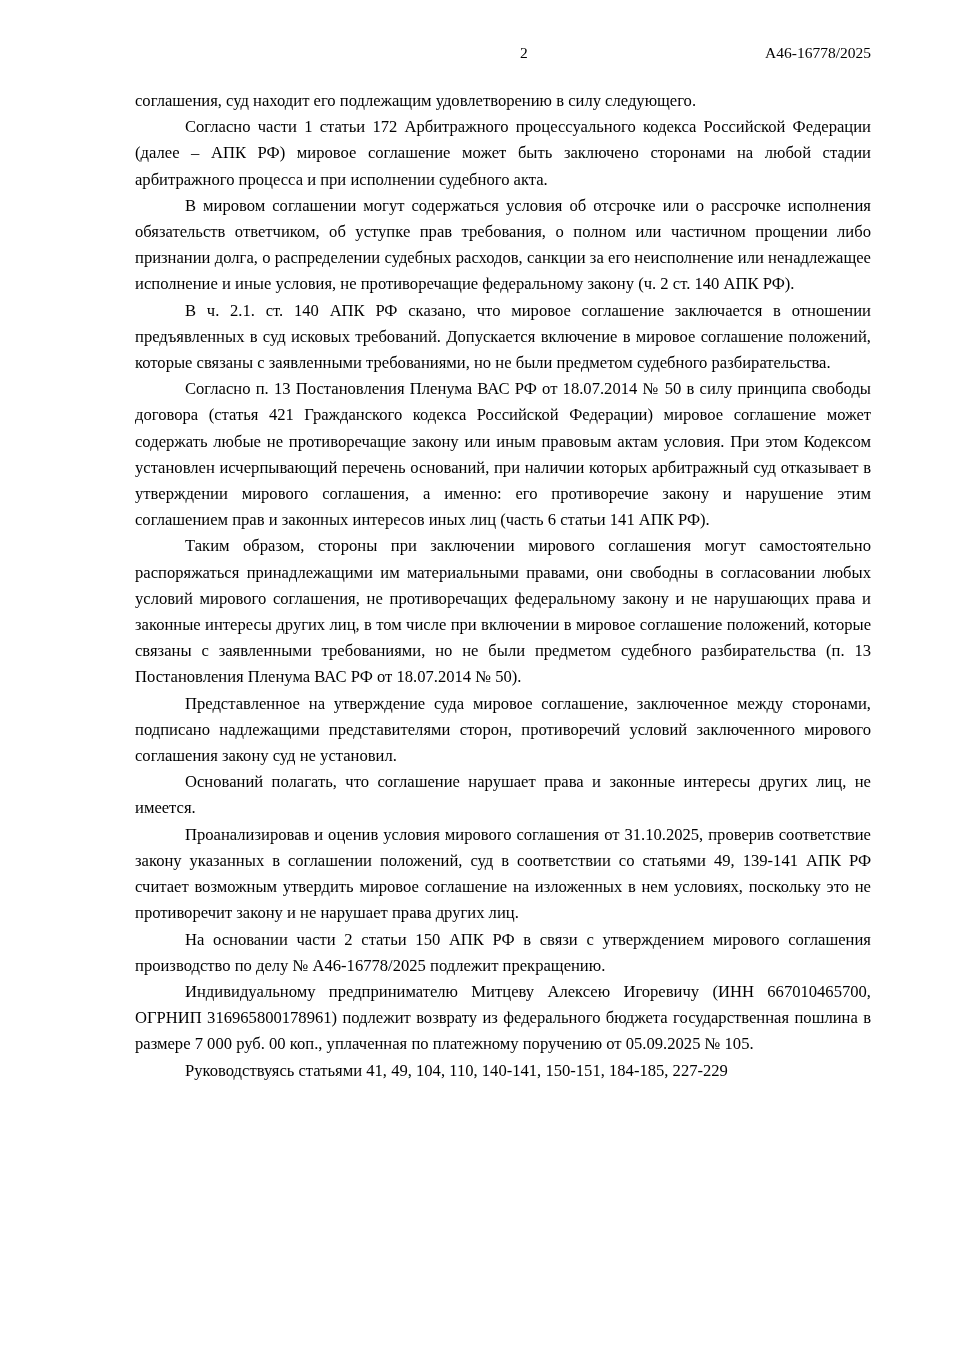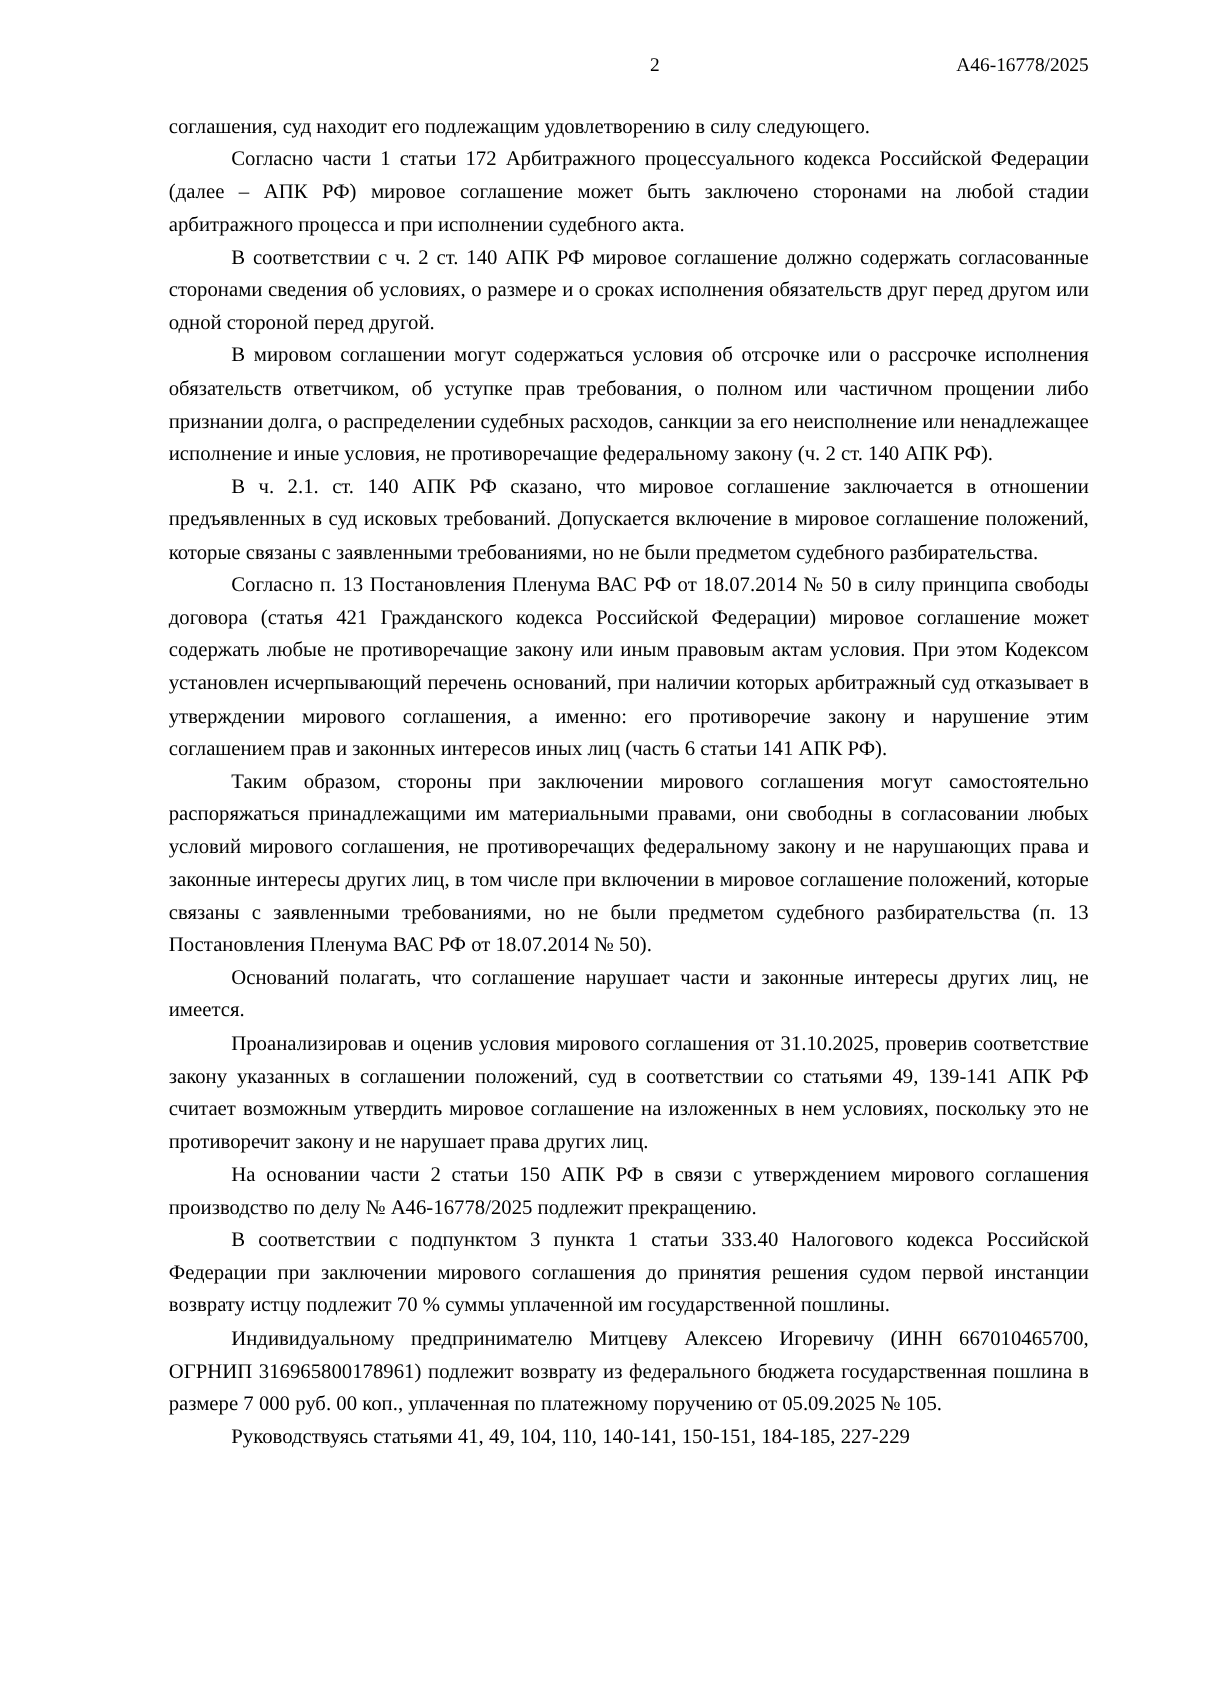--- a/index.html
+++ b/index.html
@@ -61,26 +61,25 @@
 <div class="page">
 
   <div class="header">
     <span class="page-number">2</span>
     <span class="case-number">А46-16778/2025</span>
   </div>
 
   <div class="body-text">
       <p class="no-indent">соглашения, суд находит его подлежащим удовлетворению в силу следующего.</p>
       <p>Согласно части 1 статьи 172 Арбитражного процессуального кодекса Российской Федерации (далее – АПК РФ) мировое соглашение может быть заключено сторонами на любой стадии арбитражного процесса и при исполнении судебного акта.</p>
-      <p>В соответствии с ч. 2 ст. 140 АПК РФ мировое соглашение должно содержать согласованные сторонами сведения об условиях, о размере и о сроках исполнения обязательств друг перед другом или одной стороной перед другой.</p>
       <p>В мировом соглашении могут содержаться условия об отсрочке или о рассрочке исполнения обязательств ответчиком, об уступке прав требования, о полном или частичном прощении либо признании долга, о распределении судебных расходов, санкции за его неисполнение или ненадлежащее исполнение и иные условия, не противоречащие федеральному закону (ч. 2 ст. 140 АПК РФ).</p>
       <p>В ч. 2.1. ст. 140 АПК РФ сказано, что мировое соглашение заключается в отношении предъявленных в суд исковых требований. Допускается включение в мировое соглашение положений, которые связаны с заявленными требованиями, но не были предметом судебного разбирательства.</p>
       <p>Согласно п. 13 Постановления Пленума ВАС РФ от 18.07.2014 № 50 в силу принципа свободы договора (статья 421 Гражданского кодекса Российской Федерации) мировое соглашение может содержать любые не противоречащие закону или иным правовым актам условия. При этом Кодексом установлен исчерпывающий перечень оснований, при наличии которых арбитражный суд отказывает в утверждении мирового соглашения, а именно: его противоречие закону и нарушение этим соглашением прав и законных интересов иных лиц (часть 6 статьи 141 АПК РФ).</p>
       <p>Таким образом, стороны при заключении мирового соглашения могут самостоятельно распоряжаться принадлежащими им материальными правами, они свободны в согласовании любых условий мирового соглашения, не противоречащих федеральному закону и не нарушающих права и законные интересы других лиц, в том числе при включении в мировое соглашение положений, которые связаны с заявленными требованиями, но не были предметом судебного разбирательства (п. 13 Постановления Пленума ВАС РФ от 18.07.2014 № 50).</p>
-      <p>Оснований полагать, что соглашение нарушает части и законные интересы других лиц, не имеется.</p>
+      <p>Представленное на утверждение суда мировое соглашение, заключенное между сторонами, подписано надлежащими представителями сторон, противоречий условий заключенного мирового соглашения закону суд не установил.</p>
+      <p>Оснований полагать, что соглашение нарушает права и законные интересы других лиц, не имеется.</p>
       <p>Проанализировав и оценив условия мирового соглашения от 31.10.2025, проверив соответствие закону указанных в соглашении положений, суд в соответствии со статьями 49, 139-141 АПК РФ считает возможным утвердить мировое соглашение на изложенных в нем условиях, поскольку это не противоречит закону и не нарушает права других лиц.</p>
       <p>На основании части 2 статьи 150 АПК РФ в связи с утверждением мирового соглашения производство по делу № А46-16778/2025 подлежит прекращению.</p>
-      <p>В соответствии с подпунктом 3 пункта 1 статьи 333.40 Налогового кодекса Российской Федерации при заключении мирового соглашения до принятия решения судом первой инстанции возврату истцу подлежит 70 % суммы уплаченной им государственной пошлины.</p>
       <p>Индивидуальному предпринимателю Митцеву Алексею Игоревичу (ИНН 667010465700, ОГРНИП 316965800178961) подлежит возврату из федерального бюджета государственная пошлина в размере 7 000 руб. 00 коп., уплаченная по платежному поручению от 05.09.2025 № 105.</p>
       <p>Руководствуясь статьями 41, 49, 104, 110, 140-141, 150-151, 184-185, 227-229</p>
     </div>
 
 </div>
 
 </body></html>

